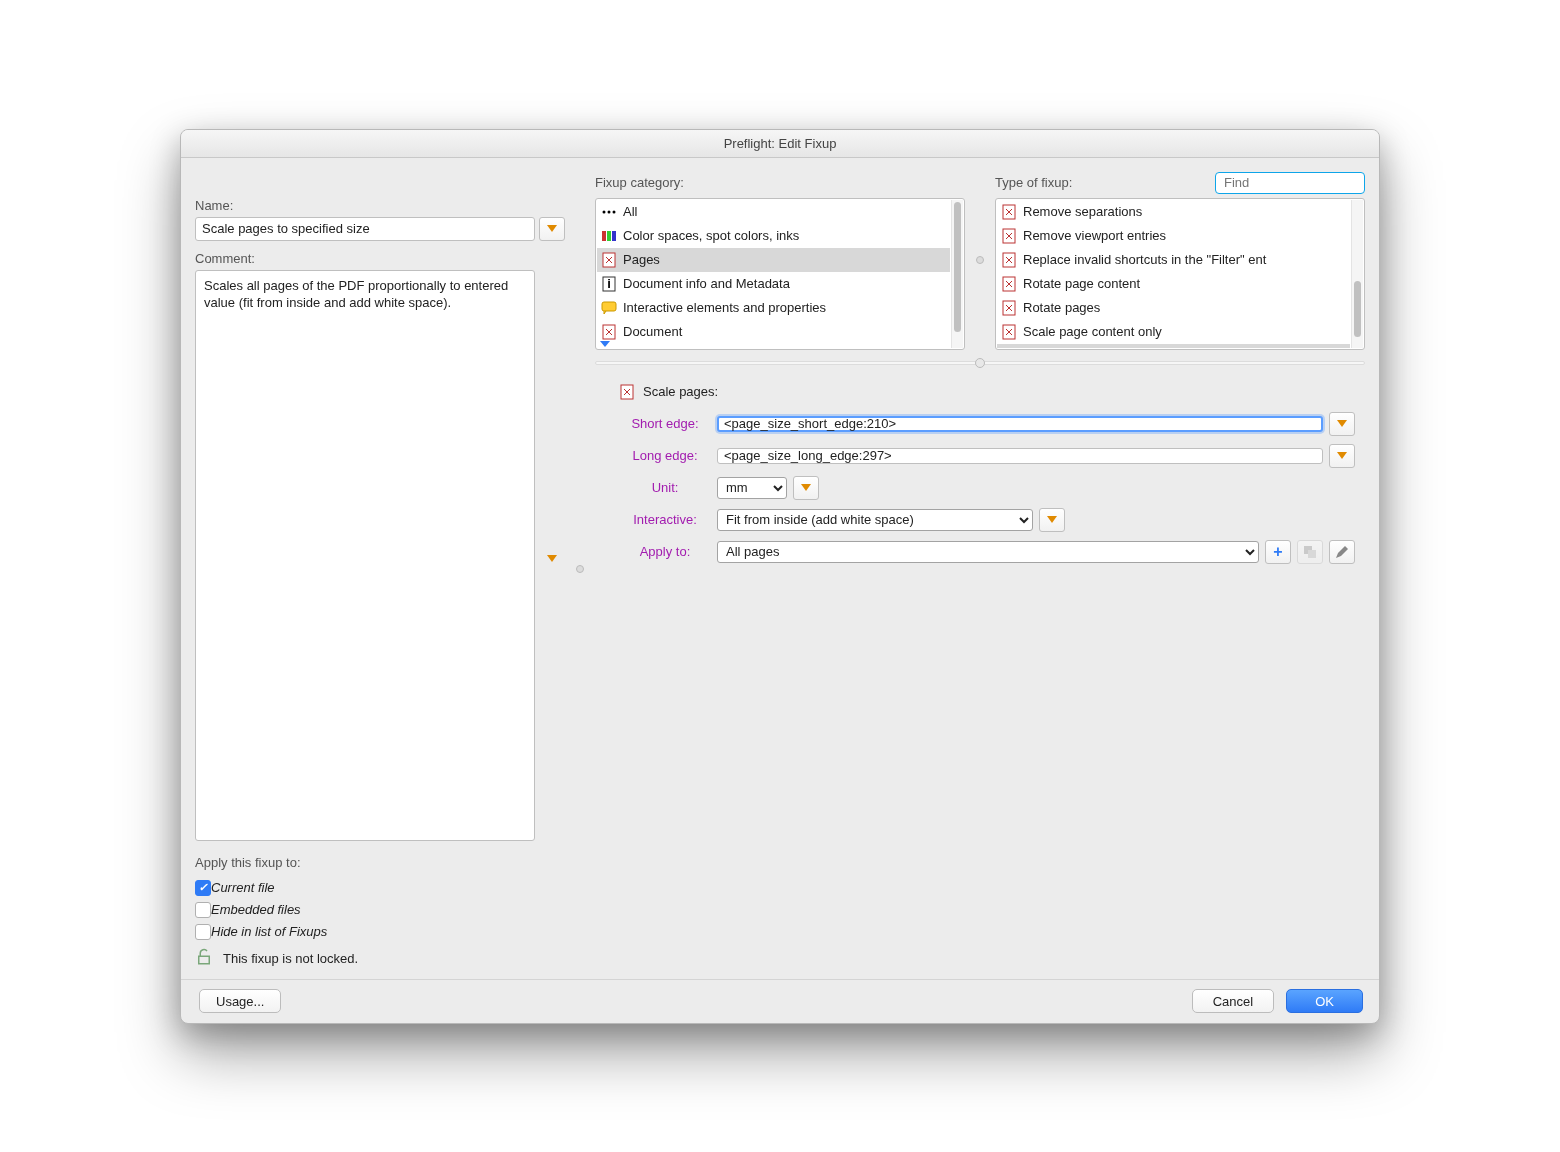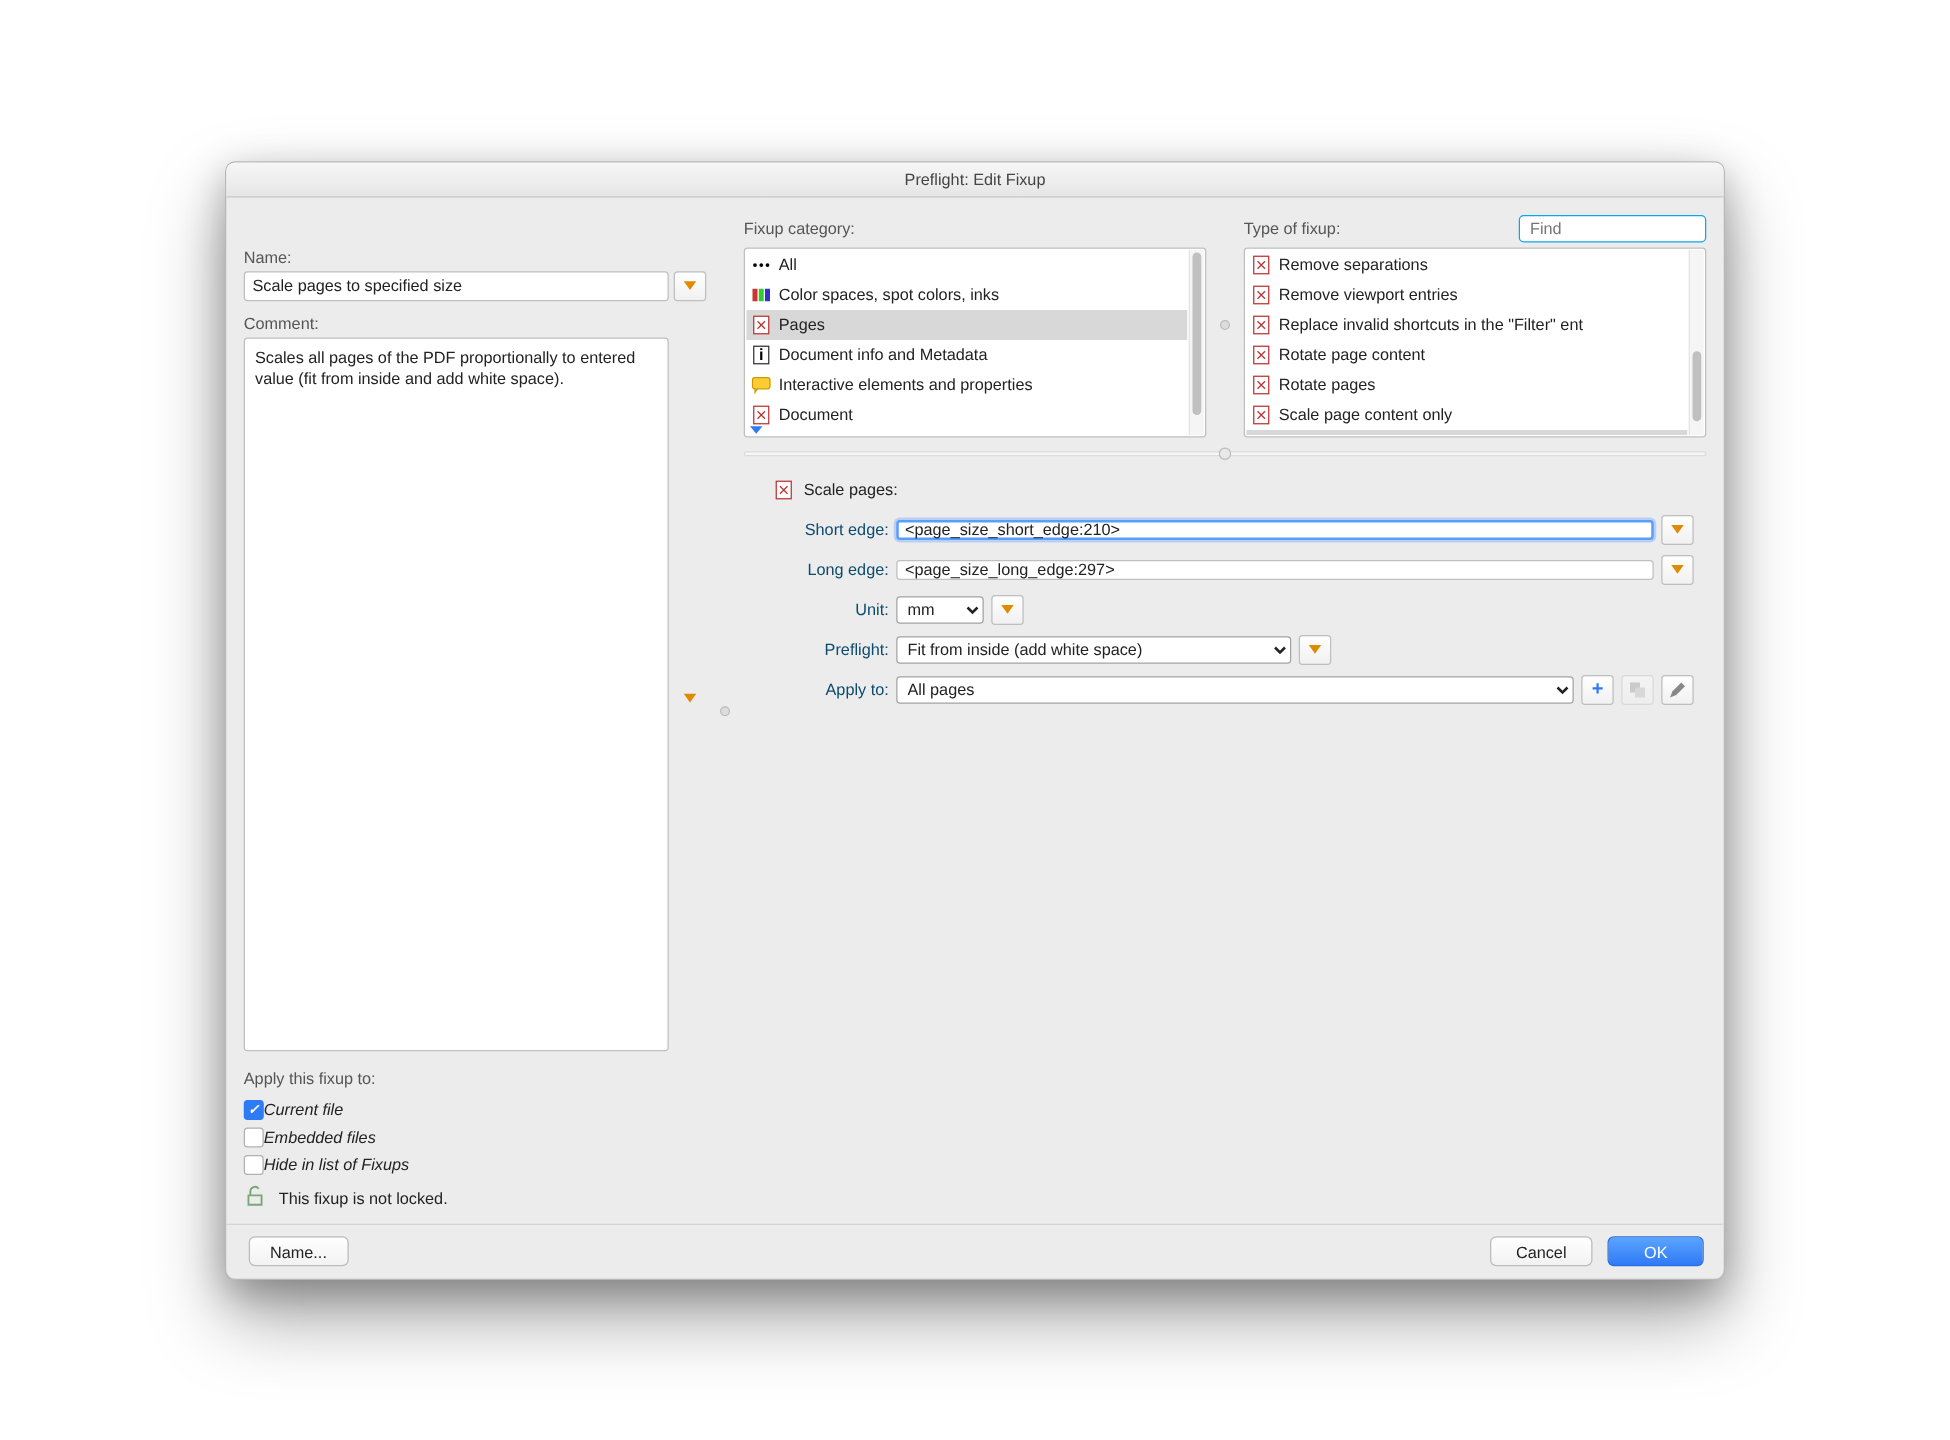--- a/index.html
+++ b/index.html
@@ -62,21 +62,21 @@
   .li.sel { background:#d8d8d8;text-align:center;}
   .icon16 { width:16px;height:16px; flex-shrink:0;}
   .mid-divider { display:flex; align-items:center; justify-content:center; width:14px;}
   .mid-dot { width:8px;height:8px;border-radius:50%;background:#dcdcdc;border:1px solid #bbb;}
   .hsplit { height:14px; display:flex; align-items:center; justify-content:center; margin:6px 0 10px 0;}
   .hsplit-line{ height:4px; background:#f6f6f6; border:1px solid #dcdcdc; border-radius:2px; flex:1; position:relative;}
   .hsplit-grip{ width:10px;height:10px;border-radius:50%;background:#e8e8e8;border:1px solid #bbb;position:absolute;left:50%;top:-4px;transform:translateX(-50%);}
   .form-area { padding: 4px 10px 0 24px;}
   .form-title-row{display:flex;align-items:center;gap:8px;margin-bottom:12px;}
   .form-row{display:flex;align-items:center;gap:6px;margin-bottom:8px;}
-  .form-label{width:92px;text-align:right;color:#0c4a6e;}
+  .form-label{width:92px;text-align:center;color:#a21caf;}
   .combo { height:16px; padding:2px 6px; display:flex; align-items:center; }
   .combo.focused { border:2px solid #5b9dff; box-shadow:0 0 0 2px rgba(91,157,255,.35); padding:1px 5px;}
   .sel-native { height:22px; border:1px solid #a3a3a3; border-radius:3px; background:#fff; padding:0 4px;}
   .iconbtn{width:26px;height:24px;border:1px solid #bfbfbf;border-radius:3px;background:linear-gradient(#fff,#f1f1f1);display:inline-flex;align-items:center;justify-content:center;cursor:pointer;}
   .iconbtn.disabled{opacity:.4;cursor:default;}
   .footer { height:44px; border-top:1px solid #d4d4d4; display:flex; align-items:center; justify-content:flex-end; gap:12px; padding:0 16px;}
   .footer .usage-left{margin-right:auto; margin-left:0;}
   .footer-btn.primary { background:linear-gradient(#5aa4ff,#2f7bf6); border-color:#2a6fe0; color:#fff; padding:0 28px;}
   .footer-btn { padding:0 20px;}
   .vdivider{width:14px;display:flex;align-items:center;justify-content:center;}
@@ -304,21 +304,21 @@
 
         <div class="form-row">
           <span class="form-label">Unit:</span>
           <select class="sel-native" style="width:70px"><option>mm</option></select>
           <div class="dd-btn">
               <div class="tri-down"></div>
             </div>
         </div>
 
         <div class="form-row">
-          <span class="form-label">Preflight:</span>
+          <span class="form-label">Interactive:</span>
           <select class="sel-native" style="width:316px"><option>Fit from inside (add white space)</option></select>
           <div class="dd-btn">
               <div class="tri-down"></div>
             </div>
         </div>
 
         <div class="form-row">
           <span class="form-label">Apply to:</span>
           <select class="sel-native" style="flex:1"><option>All pages</option></select>
           <div class="iconbtn">
@@ -334,18 +334,18 @@
               <svg class="icon16" viewBox="0 0 16 16">
                 <path d="M2 14l2-5 7-7 3 3-7 7z" fill="#888"></path>
               </svg>
             </div>
         </div>
       </div>
     </div>
   </div>
 
   <div class="footer" style="justify-content: flex-end;">
-      <button class="usage-btn usage-left" style="margin-left: 2px; margin-right: auto;">Name...</button>
+      <button class="usage-btn usage-left" style="margin-left: 2px; margin-right: auto;">Usage...</button>
 
     <button class="footer-btn">Cancel</button>
     <button class="footer-btn primary">OK</button>
   </div>
 </div>
 
 </body></html>

